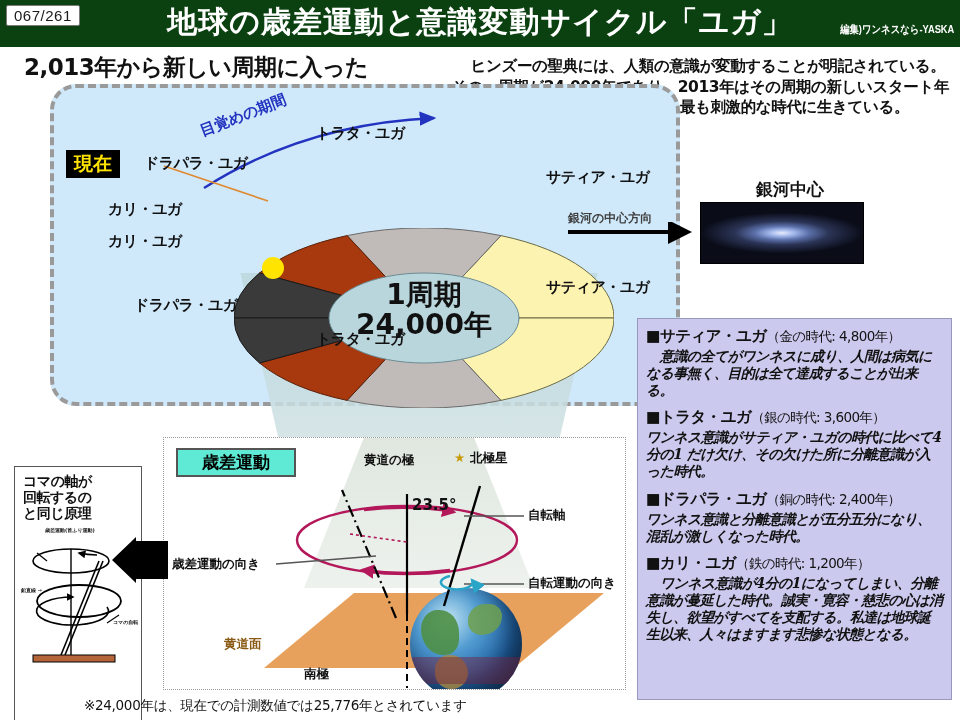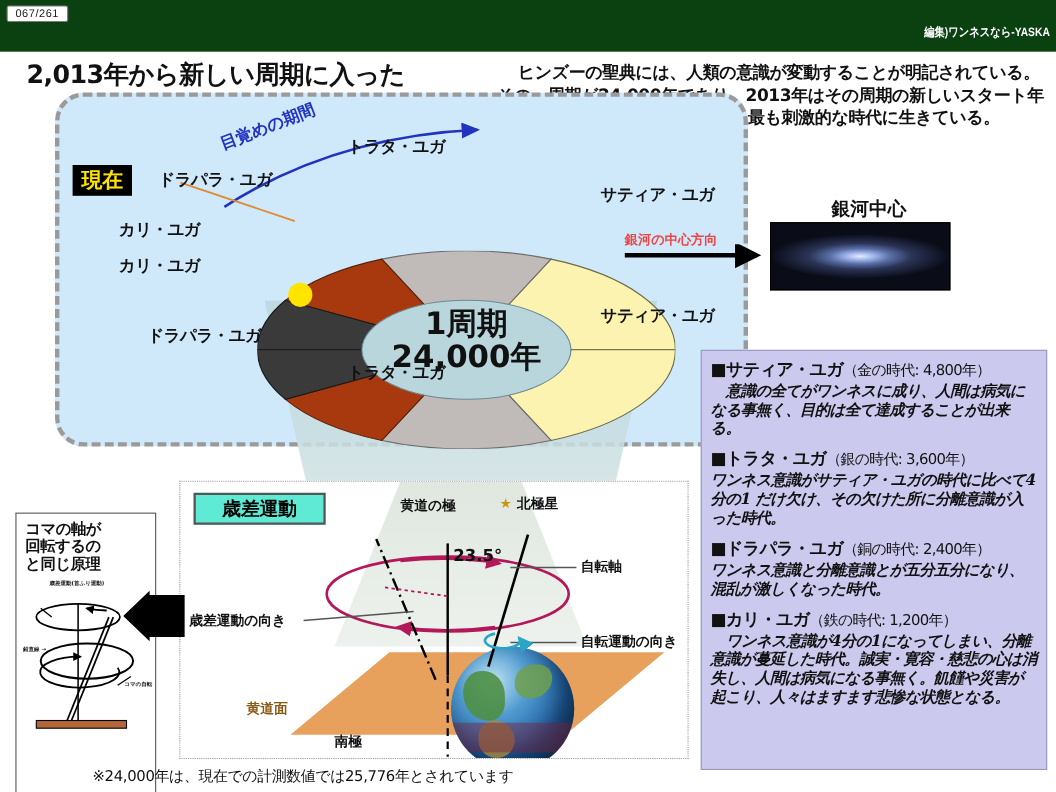--- a/index.html
+++ b/index.html
@@ -10,21 +10,21 @@
     color:#000;
   }
   
   #header{
     position:absolute;left:0;top:0;width:960px;height:47px;
     background:#0b4010;
   }
   #page-badge{
     position:absolute;left:6px;top:5px;
     background:#ffffff;border:1px solid #7a7a7a;border-radius:2px;
-    padding:1px 7px;font-size:10px;color:#1a1a1a;letter-spacing:.5px;
+    padding:1px 7px;font-size:15px;color:#1a1a1a;letter-spacing:.5px;
   }
   #header-title{
     position:absolute;left:0;top:2px;width:960px;text-align:center;
     font-size:30px;font-weight:bold;color:#ffffff;letter-spacing:1px;
     font-family:"DejaVu Sans",sans-serif;
   }
   #header-credit{
     position:absolute;right:6px;top:22px;
     font-size:11px;color:#ffffff;font-weight:bold;
     transform:scaleX(.85);transform-origin:right center;
@@ -74,21 +74,21 @@
     position:absolute;left:62px;top:152px;
     background:#000;color:#ffe400;font-weight:bold;font-size:19px;
     padding:1px 8px;font-family:"DejaVu Sans",sans-serif;
   }
   .arcword{
     position:absolute;font-size:15px;font-weight:bold;color:#2233c0;
     font-family:"DejaVu Sans",sans-serif;white-space:nowrap;
   }
   #galaxy-dir{
     position:absolute;left:568px;top:210px;font-size:12px;font-weight:bold;
-    color:#ef4444;font-family:"DejaVu Sans",sans-serif;white-space:nowrap;
+    color:#404040;font-family:"DejaVu Sans",sans-serif;white-space:nowrap;
   }
   #galaxy-title{
     position:absolute;left:756px;top:178px;font-size:17px;font-weight:bold;
     color:#111;font-family:"DejaVu Sans",sans-serif;text-align:center;
   }
   #galaxy-img{
     position:absolute;left:700px;top:202px;width:162px;height:60px;
     background:radial-gradient(ellipse 50% 34% at 50% 50%,#e8ecff 0%,#9fb4e8 16%,#5a6fa8 34%,#2b3456 58%,#0a0c18 100%),#05060d;
     border:1px solid #000;
   }
@@ -164,20 +164,21 @@
     position:absolute;left:84px;top:697px;
     font-size:13.5px;color:#111;font-family:"DejaVu Sans",sans-serif;
     letter-spacing:-.3px;
   }
 </style>
 </head>
 <body>
 
 <div id="header">
   <div id="page-badge">067/261</div>
+  <div id="header-title">地球の歳差運動と意識変動サイクル「ユガ」</div>
   <div id="header-credit">編集)ワンネスなら-YASKA</div>
 </div>
 
 <div id="subtitle">2,013年から新しい周期に入った</div>
 <div id="lead">
   <span class="ind">ヒンズーの聖典には、人類の意識が変動することが明記されている。</span>
   <span>その一周期が24,000年であり、2013年はその周期の新しいスタート年に当たる。私達は地球誕生以来、最も刺激的な時代に生きている。</span>
 </div>
 
 <div id="ring-panel">
@@ -262,21 +263,21 @@
   <div class="yuga-body">ワンネス意識がサティア・ユガの時代に比べて4分の1 だけ欠け、その欠けた所に分離意識が入った時代。</div>
 
   <div class="yuga-head">
     <span>■ドラパラ・ユガ</span><span class="paren">（銅の時代: 2,400年）</span>
   </div>
   <div class="yuga-body">ワンネス意識と分離意識とが五分五分になり、混乱が激しくなった時代。</div>
 
   <div class="yuga-head">
     <span>■カリ・ユガ</span><span class="paren">（鉄の時代: 1,200年）</span>
   </div>
-  <div class="yuga-body ind">ワンネス意識が4分の1になってしまい、分離意識が蔓延した時代。誠実・寛容・慈悲の心は消失し、人間は病気になる事無く。飢饉や災害が起こり、人々はますます悲惨な状態となる。</div>
+  <div class="yuga-body ind">ワンネス意識が4分の1になってしまい、分離意識が蔓延した時代。誠実・寛容・慈悲の心は消失し、欲望がすべてを支配する。私達は地球誕生以来、人々はますます悲惨な状態となる。</div>
 </div>
 
 <div id="prec-panel">
   <div id="prec-cone"></div>
 
   <svg style="position:absolute;left:0;top:120px;" width="463" height="133">
     <polygon points="100,110 190,35 440,35 350,110" fill="#e8a15c"></polygon>
   </svg>
 
   <div id="earth">

